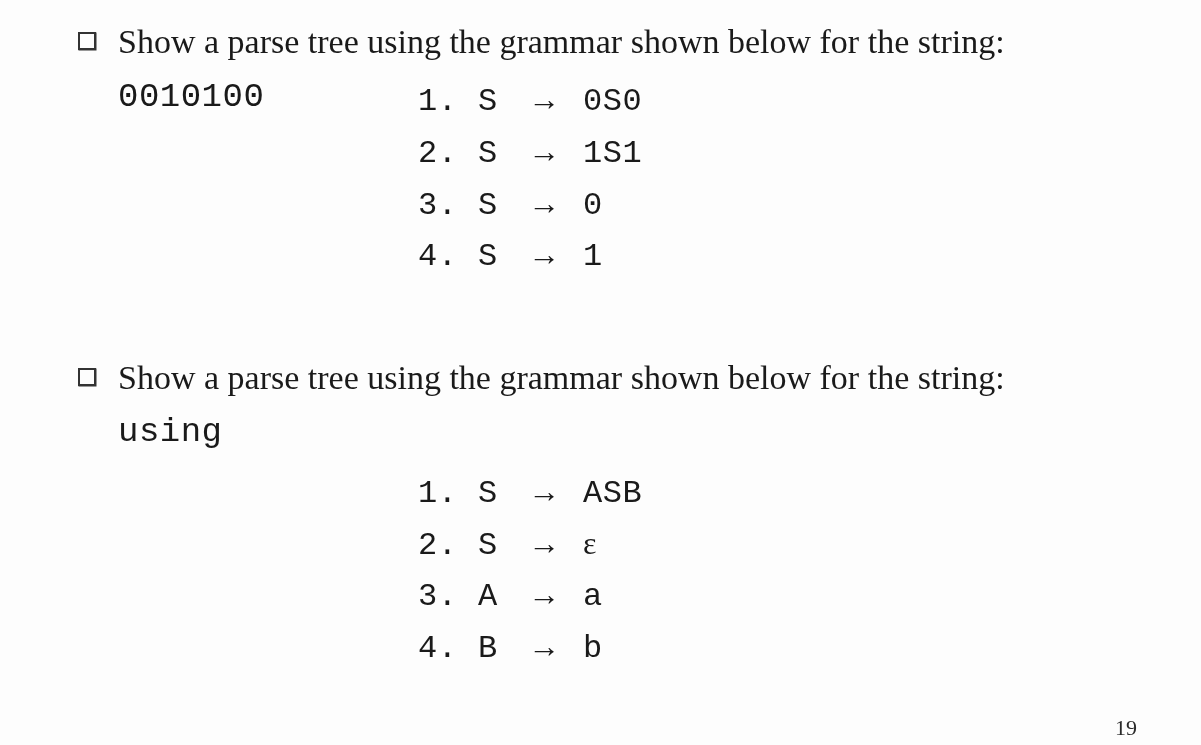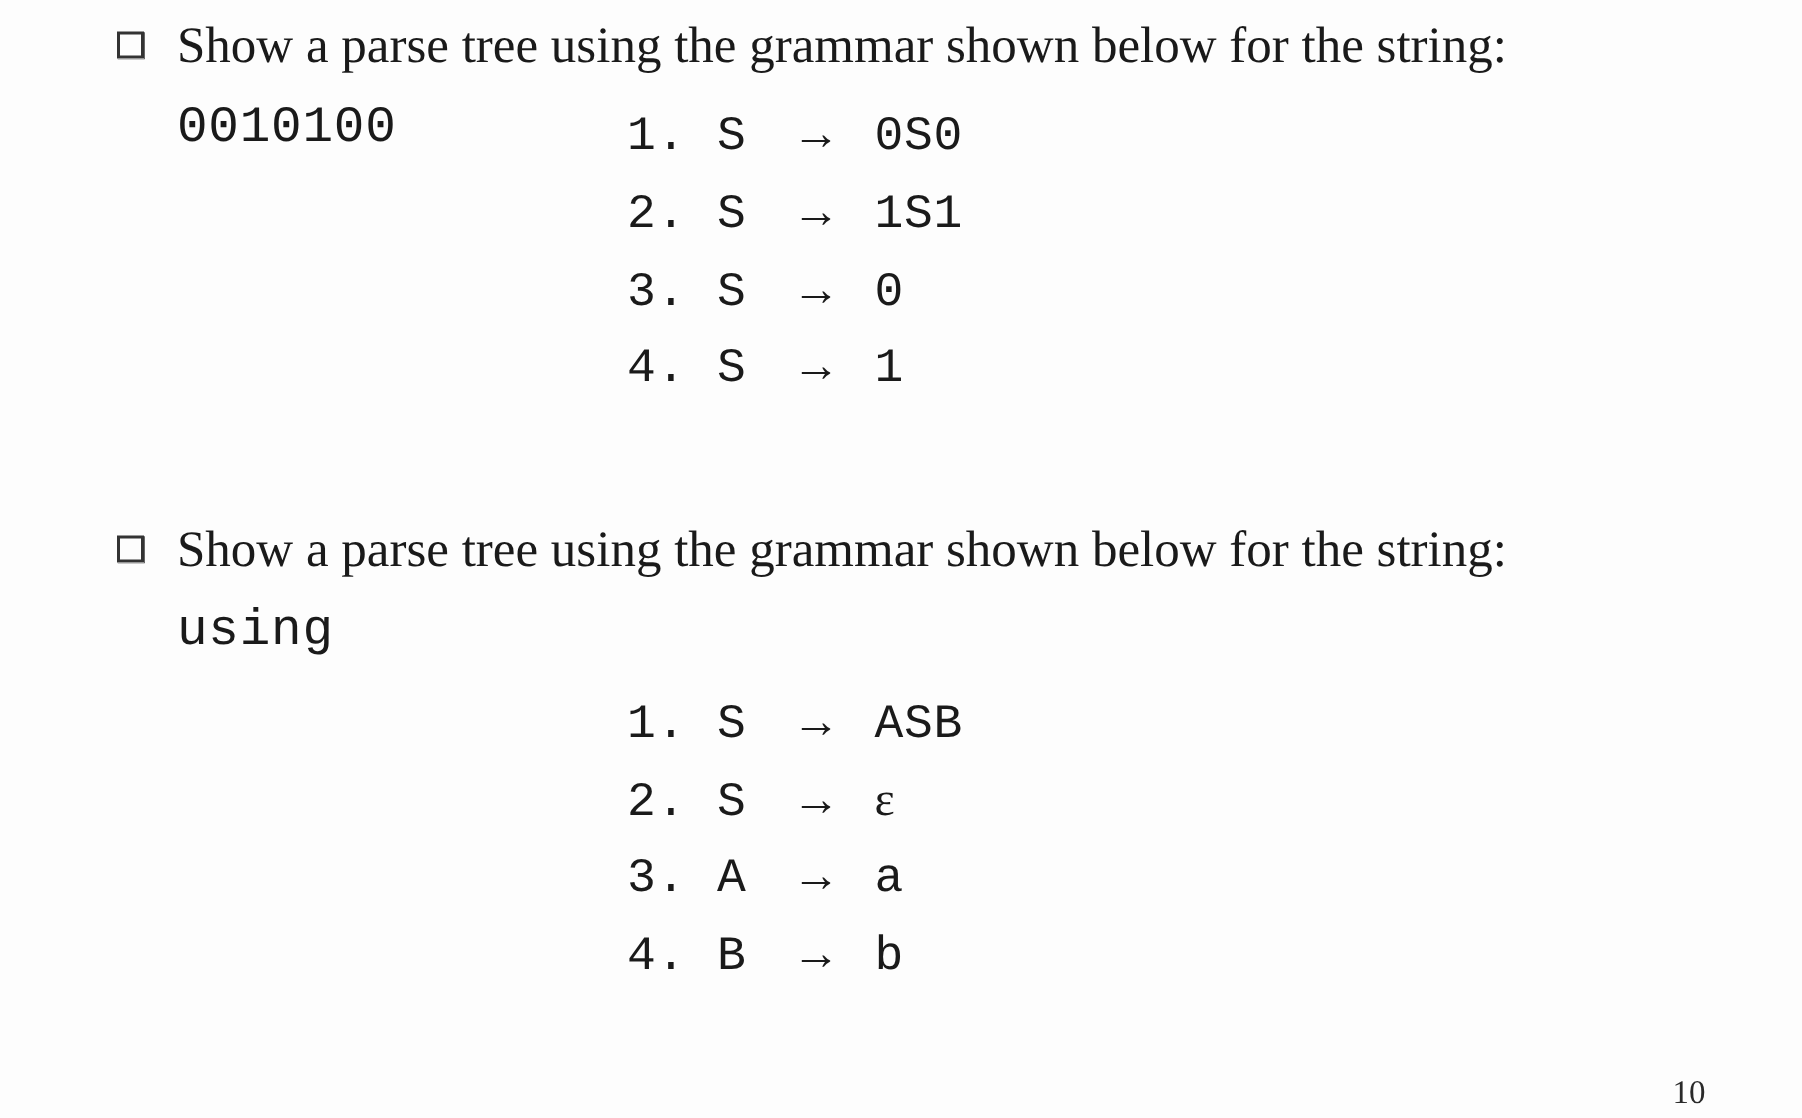--- a/index.html
+++ b/index.html
@@ -10,21 +10,21 @@
     background: #fdfdfd;
     font-family: "Times New Roman", Times, serif;
     color: #1a1a1a;
     overflow: hidden;
   }
   .slide {
     position: relative;
     width: 1145px;
     height: 745px;
     box-sizing: border-box;
-    padding: 5px 50px 0 78px;
+    padding: 16px 50px 0 78px;
   }
   .block {
     margin-bottom: 70px;
   }
   .prompt-row {
     display: flex;
     align-items: flex-start;
     font-size: 34px;
     line-height: 1.55;
   }
@@ -156,14 +156,14 @@
       </div>
       <div class="rule-row">
         <span class="rule-num">4.</span>
         <span class="rule-lhs">B</span>
         <span class="rule-arrow">→</span>
         <span class="rule-rhs">b</span>
       </div>
     </div>
   </div>
 
-  <div class="page-num">10</div>
+  <div class="page-num">19</div>
 </div>
 
 </body></html>

